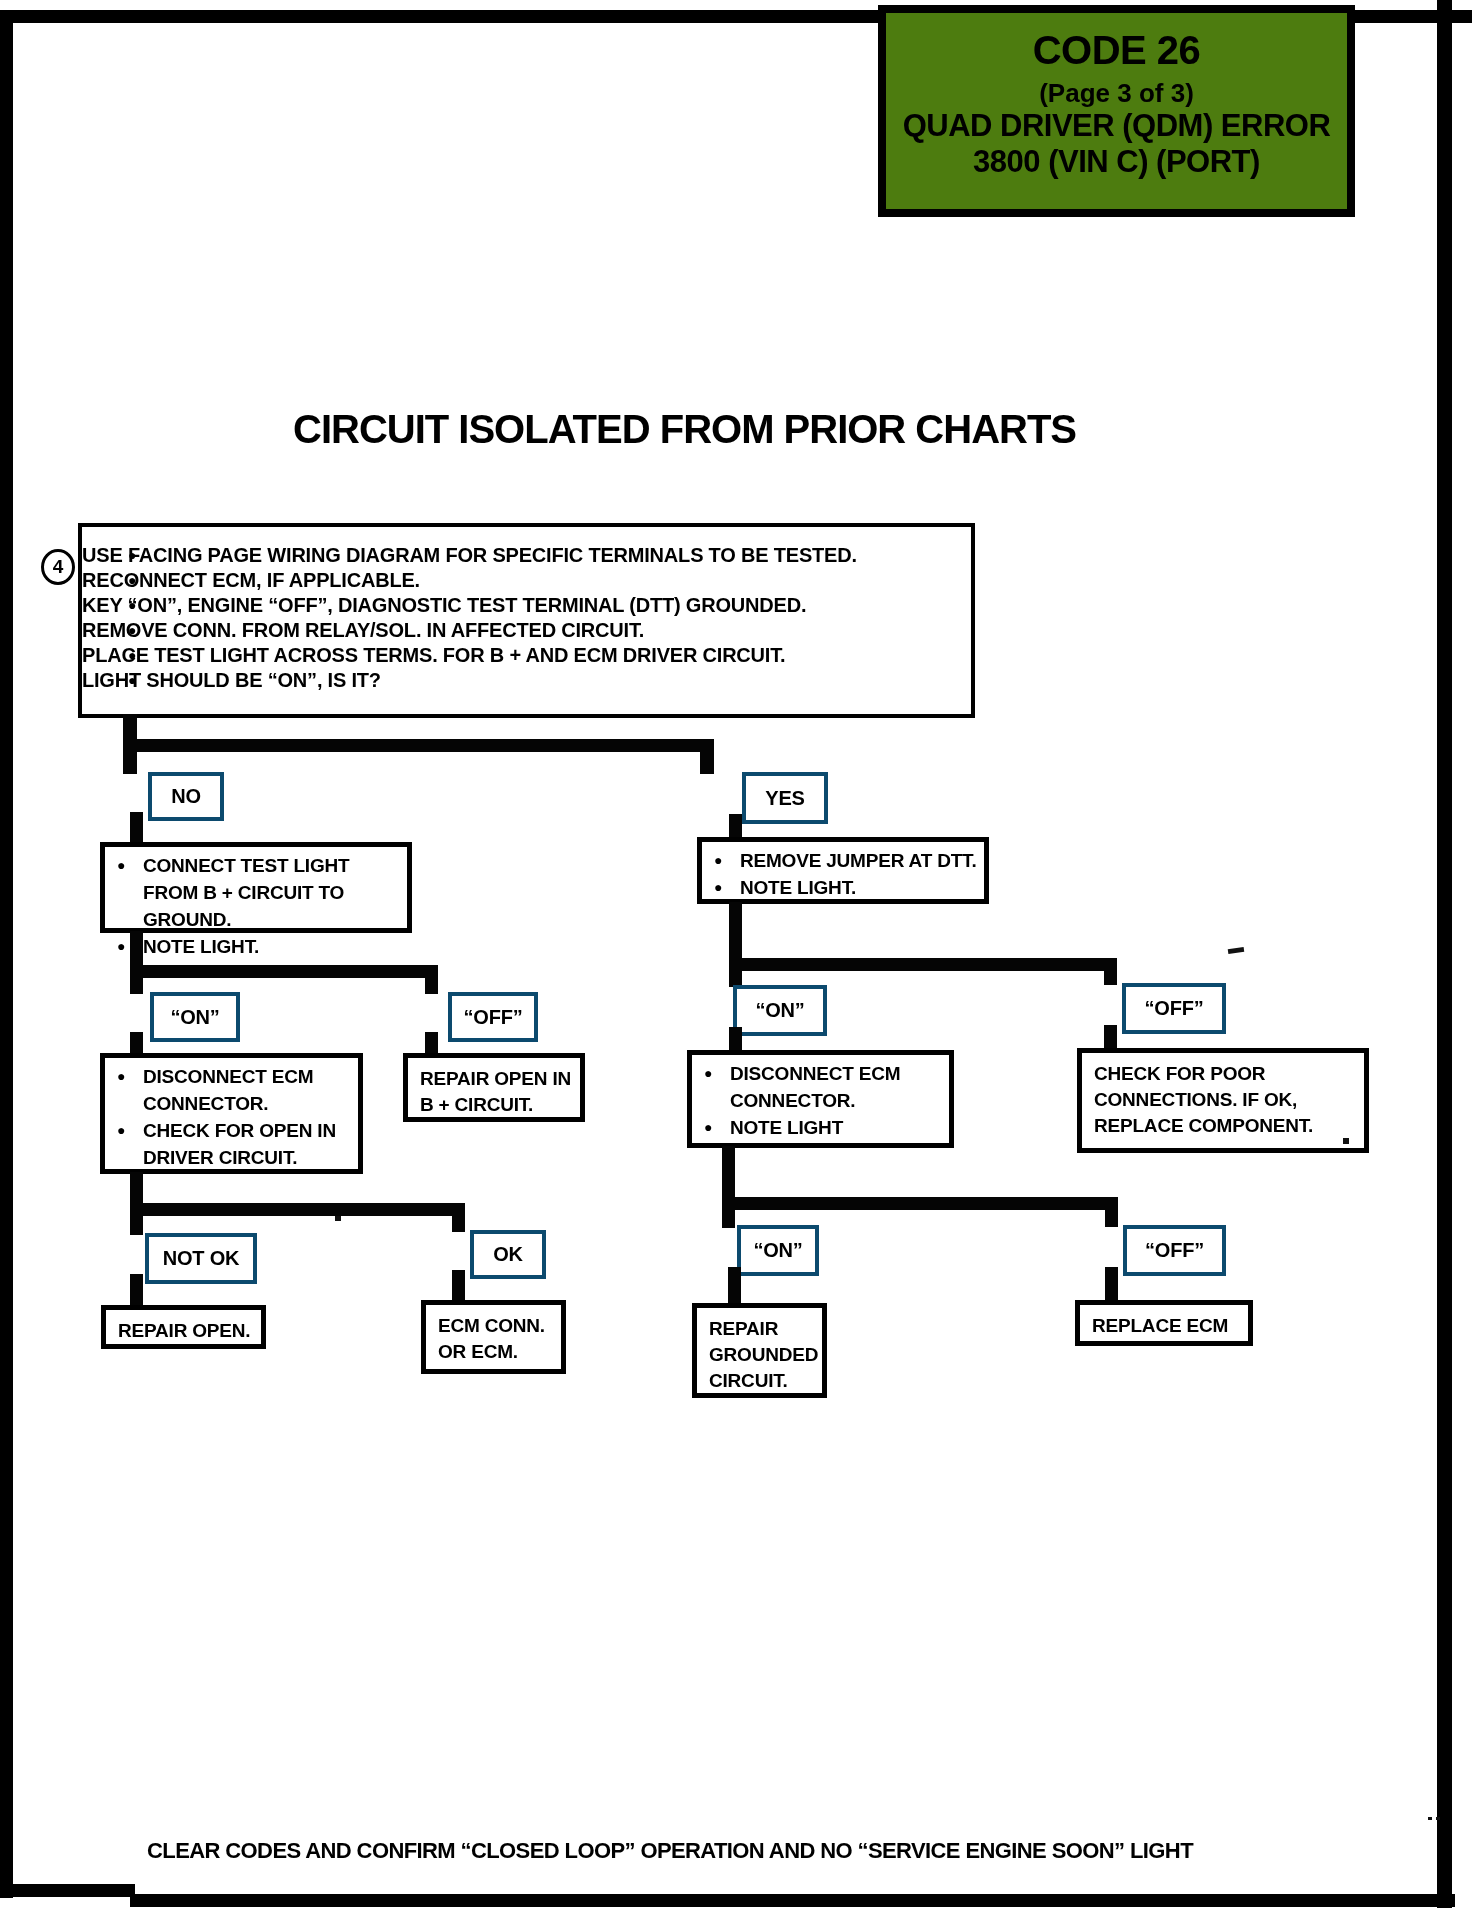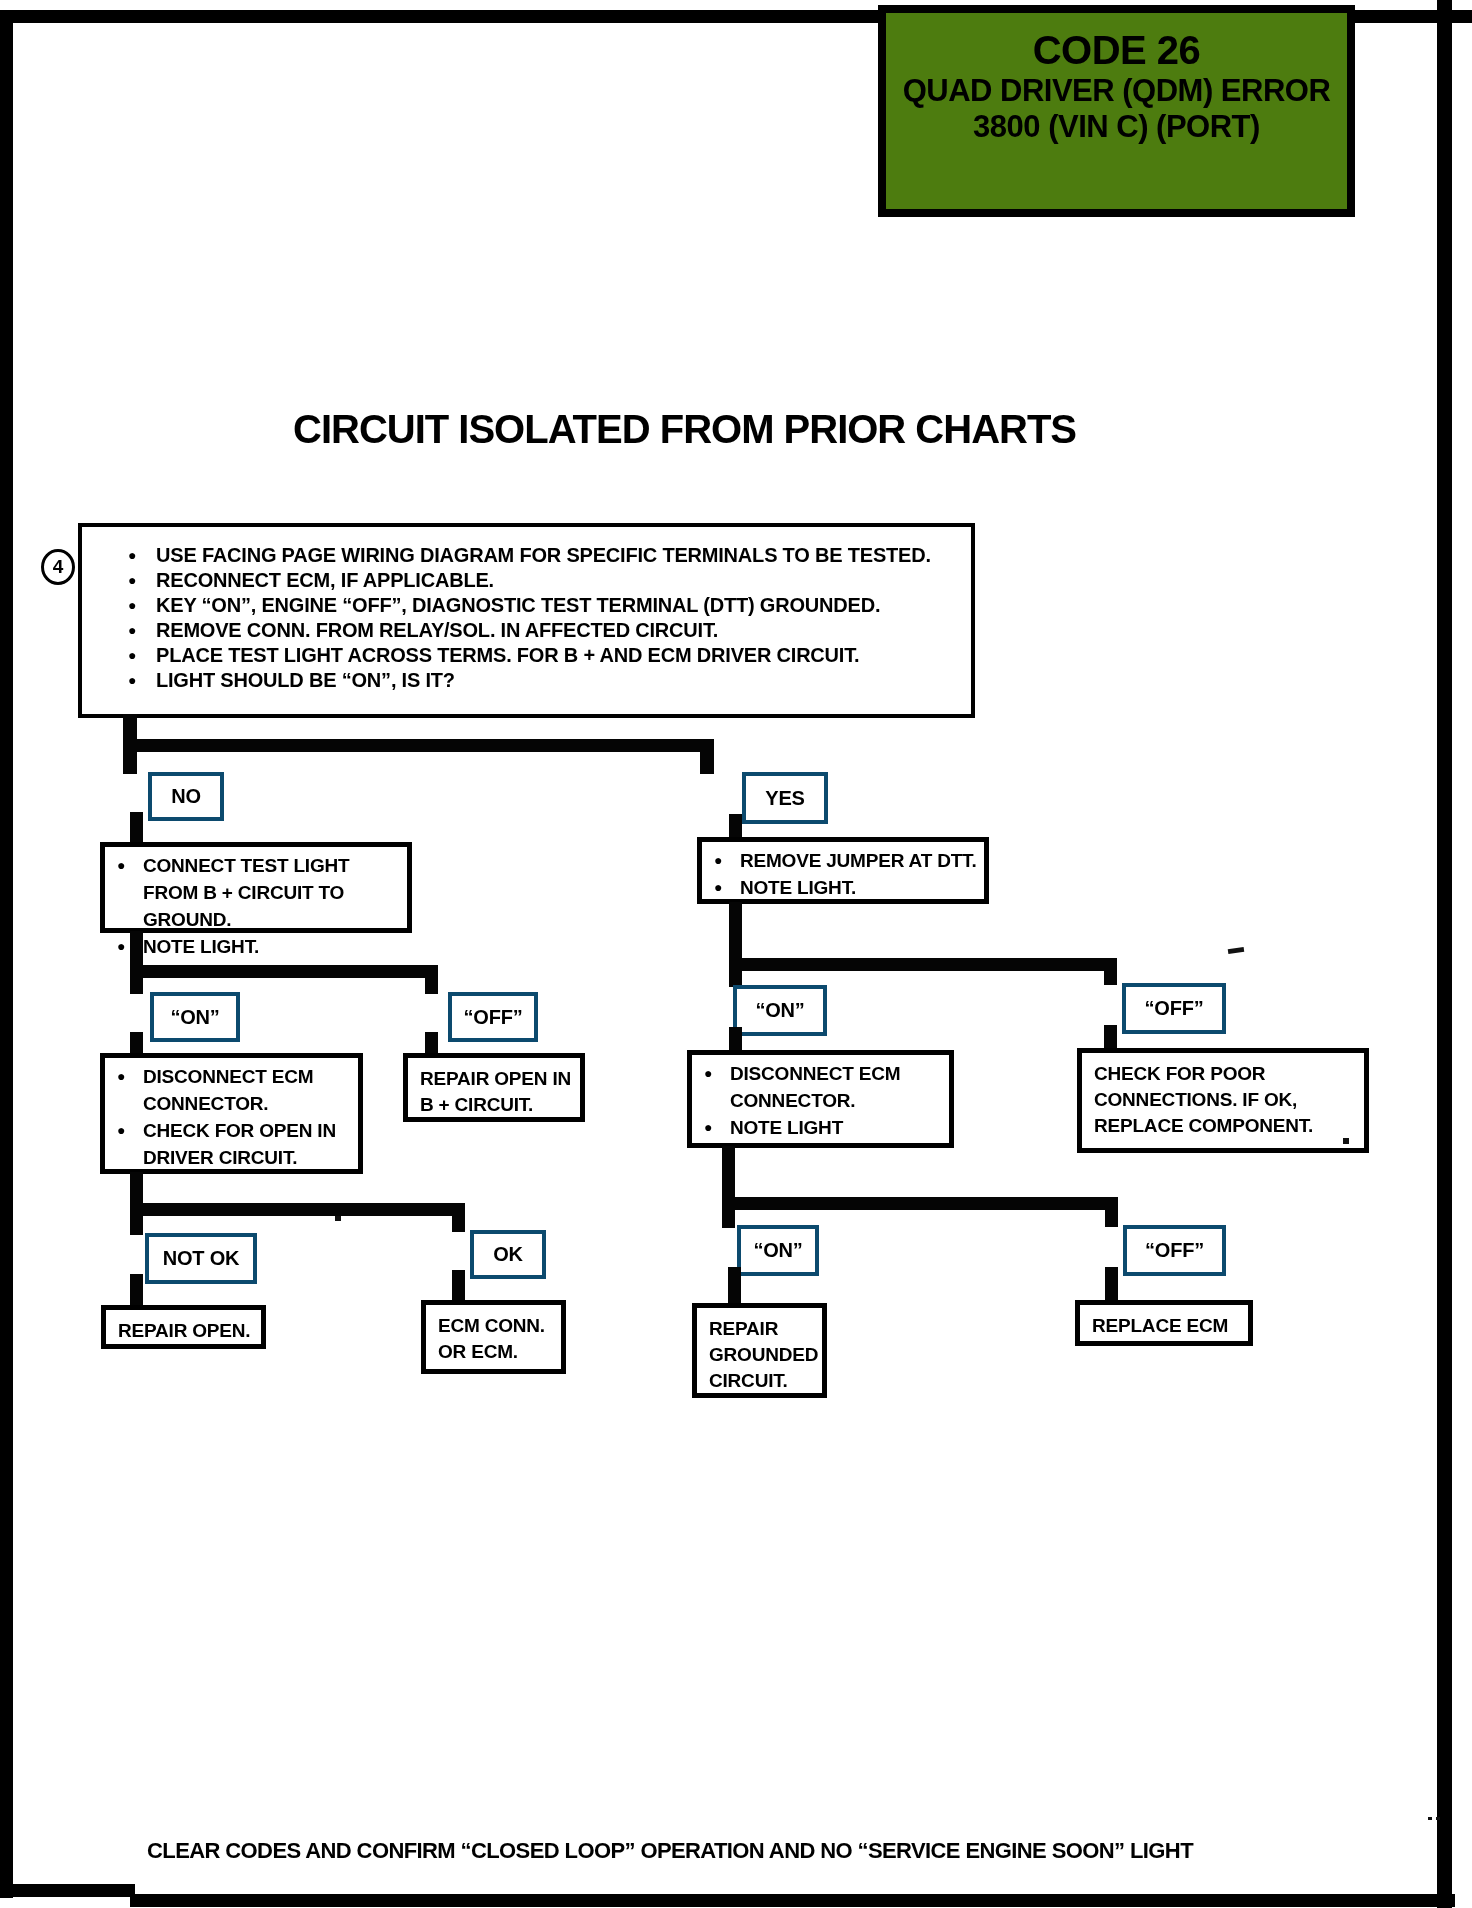--- a/index.html
+++ b/index.html
@@ -31,21 +31,21 @@
     font-size:19px;line-height:26px;letter-spacing:-0.2px;
     padding:8px 8px 4px 12px;box-sizing:border-box;
   }
   
   .main-box{
     position:absolute;left:78px;top:523px;width:897px;height:195px;
     border:4px solid #000;background:#fff;box-sizing:border-box;
     font-size:20px;line-height:25px;letter-spacing:-0.2px;
   }
   .main-box ul{list-style:none;margin:16px 0 0 0;padding:0;}
-  .main-box li{position:relative;padding-left:74px;}
+  .main-box li{position:relative;}
   .main-box li::before{content:"●";position:absolute;left:46px;top:0;font-size:14px;}
   .step-circle{
     position:absolute;left:41px;top:549px;width:28px;height:30px;
     border:3px solid #000;border-radius:50%;background:#fff;
     display:flex;align-items:center;justify-content:center;font-size:19px;
   }
   .title-box{
     position:absolute;left:878px;top:5px;width:477px;height:212px;
     border:8px solid #000;background:#4d7c0f;box-sizing:border-box;
     text-align:center;
@@ -71,20 +71,21 @@
 <div class="page">
 
   <div class="bar" style="left:0;top:10px;width:1472px;height:13px;"></div>
   <div class="bar" style="left:0;top:10px;width:13px;height:1888px;"></div>
   <div class="bar" style="left:1437px;top:0;width:15px;height:1908px;"></div>
   <div class="bar" style="left:0;top:1884px;width:135px;height:13px;"></div>
   <div class="bar" style="left:130px;top:1894px;width:1325px;height:13px;"></div>
 
   <div class="title-box">
     <div class="title-code">CODE 26</div>
+    <div class="title-page">(Page 3 of 3)</div>
     <div class="title-sub">QUAD DRIVER (QDM) ERROR</div>
     <div class="title-sub">3800  (VIN C)  (PORT)</div>
   </div>
 
   <div class="heading">CIRCUIT ISOLATED FROM PRIOR CHARTS</div>
 
   <div class="step-circle">4</div>
 
   <div class="main-box">
     <ul>

